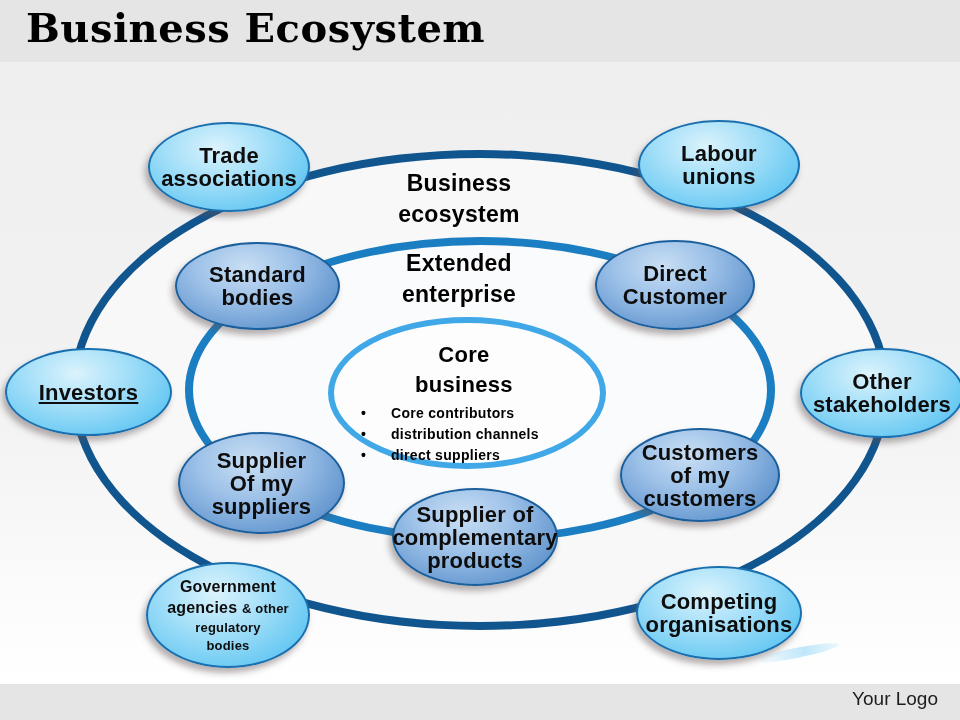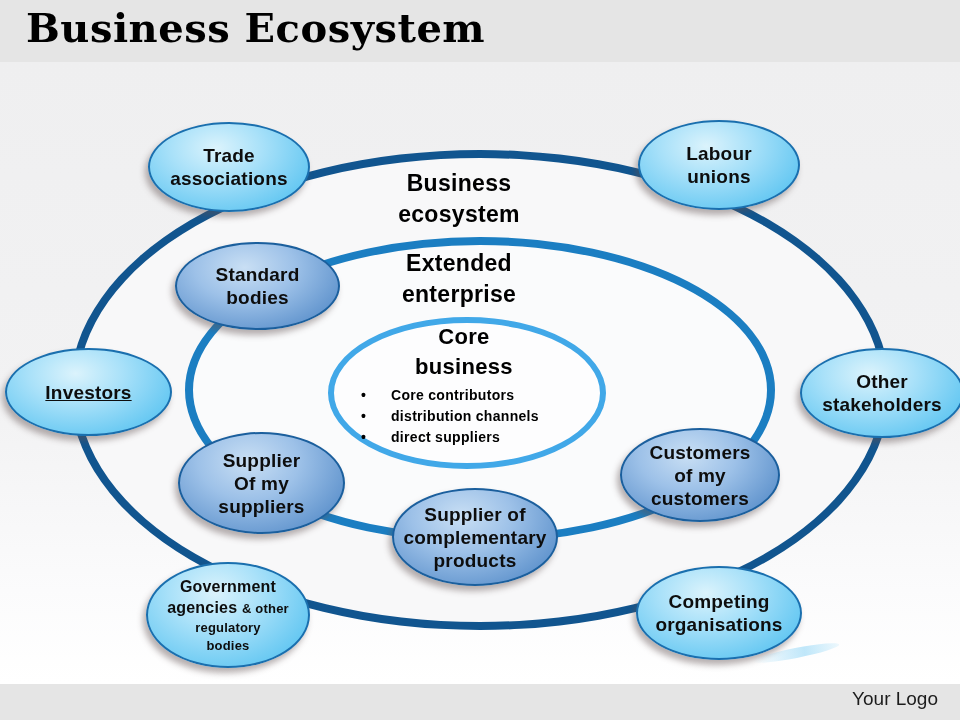--- a/index.html
+++ b/index.html
@@ -28,21 +28,21 @@
   .ring-core{
     left:328px;top:317px;width:278px;height:152px;
     border:6px solid #41a8e8;background:#fdfdfe;
   }
   .ring-label{
     position:absolute;text-align:center;font-weight:bold;color:#000;
     font-size:23px;line-height:31px;letter-spacing:.3px;
   }
   .label-ecosystem{left:359px;top:168px;width:200px;}
   .label-extended{left:359px;top:248px;width:200px;}
-  .core-content{position:absolute;left:349px;top:322px;width:230px;color:#000;}
+  .core-content{position:absolute;left:349px;top:340px;width:230px;color:#000;}
   .core-heading{text-align:center;font-weight:bold;font-size:22px;line-height:30px;letter-spacing:.3px;}
   .core-bullets{margin:3px 0 0 8px;padding:0;list-style:none;}
   .core-bullets li{
     position:relative;padding-left:34px;font-weight:bold;
     font-size:14px;line-height:21px;letter-spacing:.3px;
   }
   .core-bullets li::before{
     content:"\2022";position:absolute;left:4px;top:0;font-size:14px;
   }
   .node{
@@ -52,21 +52,21 @@
     box-shadow:-3px 5px 6px rgba(95,80,80,0.45);
   }
   .node-outer{
     background:radial-gradient(ellipse at 42% 28%,#dbf3fc 0%,#a9e1f9 35%,#66c8f2 78%,#47b4e9 100%);
     border:2px solid #1a6fae;
   }
   .node-inner{
     background:radial-gradient(ellipse at 42% 28%,#c9dff4 0%,#9dc1e8 38%,#5e92cc 82%,#4a7fc0 100%);
     border:2px solid #1b5f9d;
   }
-  .node-label{font-size:19px;line-height:23px;letter-spacing:.2px;}
+  .node-label{font-size:22px;line-height:23px;letter-spacing:.2px;}
   .node-label .nl{display:block;}
   .gov-label{font-size:16px;line-height:21px;}
   .gov-small{font-size:13px;}
   .gov-line{display:block;}
   .gov-small-line{display:block;font-size:13px;line-height:18px;}
   .logo-text{
     position:absolute;right:22px;bottom:10px;
     font-size:19px;color:#1c1c1c;font-weight:normal;margin-top:48px;
   }
   .swoosh{
@@ -127,20 +127,26 @@
     </div>
   </div>
 
   <div class="node node-inner" style="left:175px;top:242px;width:165px;height:88px;">
     <div class="node-label">
       <span class="nl">Standard</span>
       <span class="nl">bodies</span>
     </div>
   </div>
 
+  <div class="node node-inner" style="left:595px;top:240px;width:160px;height:90px;">
+    <div class="node-label">
+      <span class="nl">Direct</span>
+      <span class="nl">Customer</span>
+    </div>
+  </div>
 
   <div class="node node-outer" style="left:5px;top:348px;width:167px;height:88px;text-decoration:underline;">
     <div class="node-label">
       <span class="nl">Investors</span>
     </div>
   </div>
 
   <div class="node node-outer" style="left:800px;top:348px;width:164px;height:90px;">
     <div class="node-label">
       <span class="nl">Other</span>

